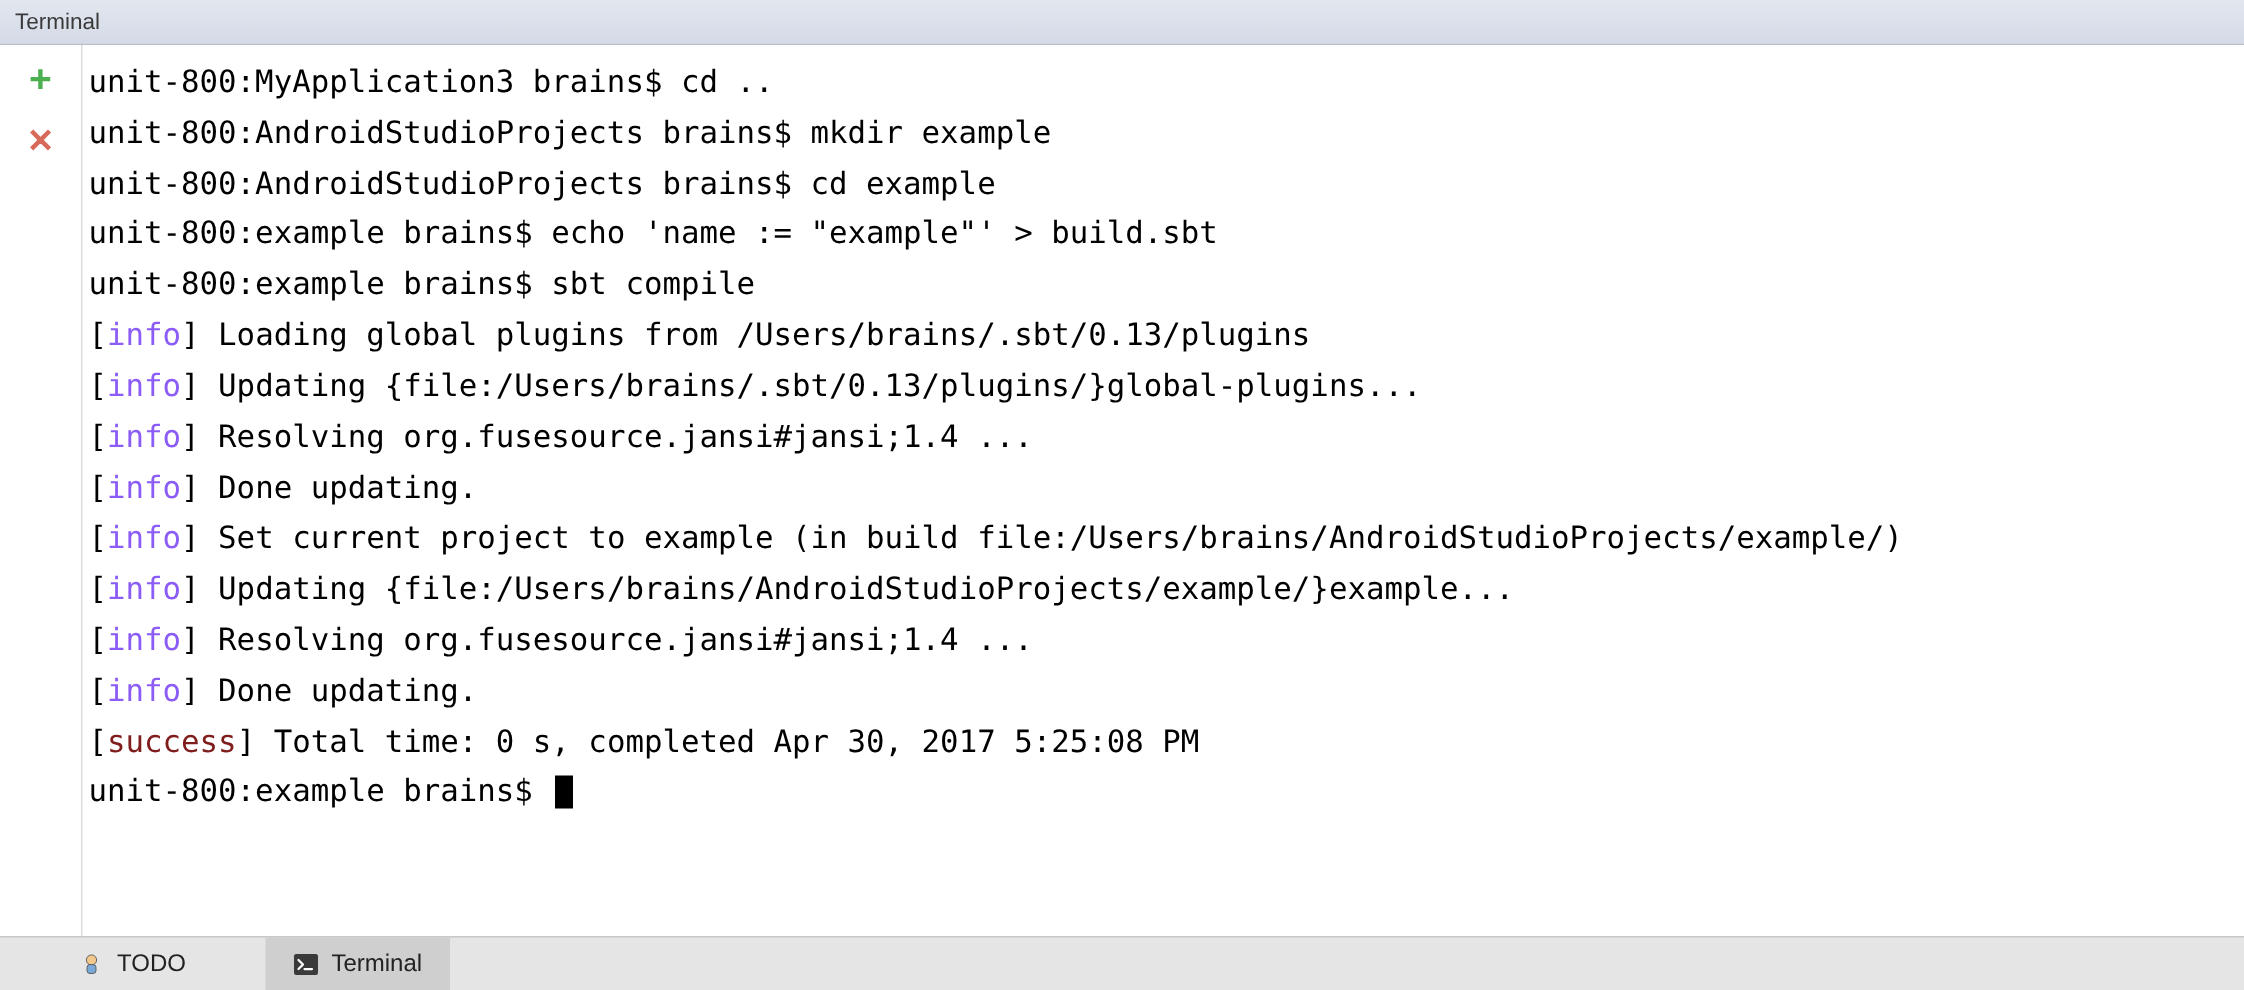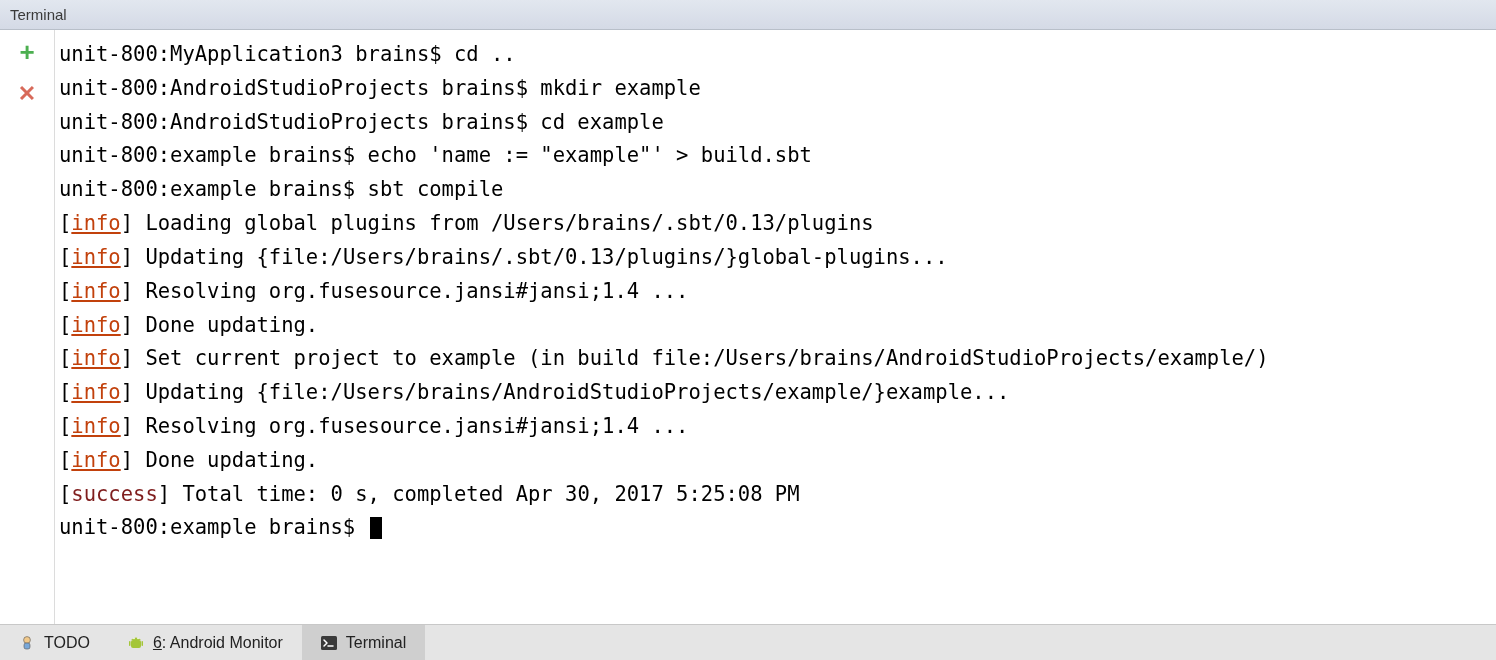--- a/index.html
+++ b/index.html
@@ -51,21 +51,21 @@
       flex: 1;
       padding: 8px 16px 0 4px;
       font-family: "Menlo", "Monaco", "Consolas", monospace;
       font-size: 20.5px;
       line-height: 1.65;
       color: #000;
       white-space: pre;
       overflow: auto;
     }
     .term-line { white-space: pre; }
-    .info-tag { color: #c2410c; text-decoration: underline; }
+    .info-tag { color: #8b5cf6; }
     .success-tag { color: #7f1d1d; }
     .cursor-block {
       display: inline-block;
       width: 12px;
       height: 22px;
       background: #000;
       vertical-align: text-bottom;
       margin-left: 2px;
     }
     .footer {
@@ -77,20 +77,21 @@
       font-size: 16px;
       color: #222;
     }
     .footer-tab {
       display: flex;
       align-items: center;
       padding: 0 18px;
       gap: 8px;
       cursor: pointer;
       border-right: 1px solid transparent;
+      margin-left: 34px;
     }
     .footer-tab.active {
       background: #cfcfcf;
     }
     .footer-icon {
       width: 18px;
       height: 18px;
       display: inline-flex;
       align-items: center;
       justify-content: center;
@@ -119,33 +120,20 @@
 <div class="footer">
   <div class="footer-tab">
     <span class="footer-icon">
       <svg width="18" height="18" viewBox="0 0 18 18">
         <circle cx="9" cy="6" r="3.4" fill="#f2c98a" stroke="#555" stroke-width="0.6"></circle>
         <rect x="6" y="9" width="6" height="6" rx="2" fill="#7aa8d8" stroke="#555" stroke-width="0.6"></rect>
       </svg>
     </span>
     <span>TODO</span>
   </div>
-  <div class="footer-tab">
-    <span class="footer-icon">
-      <svg width="18" height="18" viewBox="0 0 18 18">
-        <rect x="4" y="6" width="10" height="8" rx="2" fill="#a4c639"></rect>
-        <path d="M4 6 Q9 1 14 6 Z" fill="#a4c639"></path>
-        <circle cx="7" cy="4.5" r="0.8" fill="#fff"></circle>
-        <circle cx="11" cy="4.5" r="0.8" fill="#fff"></circle>
-        <rect x="2" y="7" width="1.5" height="5" rx="0.7" fill="#a4c639"></rect>
-        <rect x="14.5" y="7" width="1.5" height="5" rx="0.7" fill="#a4c639"></rect>
-      </svg>
-    </span>
-    <span><span class="underline">6</span><span>: Android Monitor</span></span>
-  </div>
   <div class="footer-tab active">
     <span class="footer-icon">
       <svg width="18" height="18" viewBox="0 0 18 18">
         <rect x="1" y="2" width="16" height="14" rx="1.5" fill="#3a3a3a"></rect>
         <path d="M4 6 L7 9 L4 12" stroke="#fff" stroke-width="1.5" fill="none" stroke-linecap="round" stroke-linejoin="round"></path>
         <line x1="8" y1="12" x2="13" y2="12" stroke="#fff" stroke-width="1.5" stroke-linecap="round"></line>
       </svg>
     </span>
     <span>Terminal</span>
   </div>

